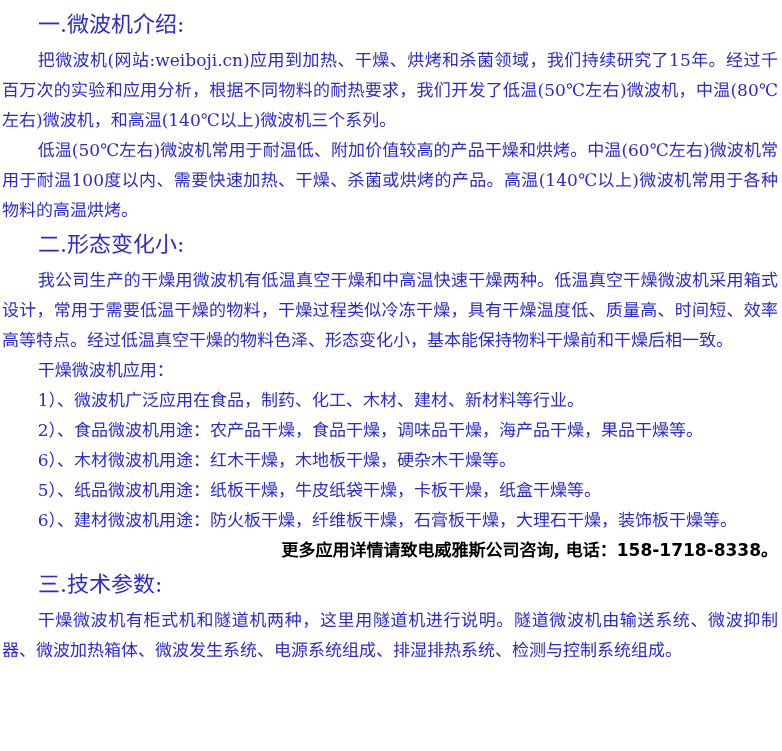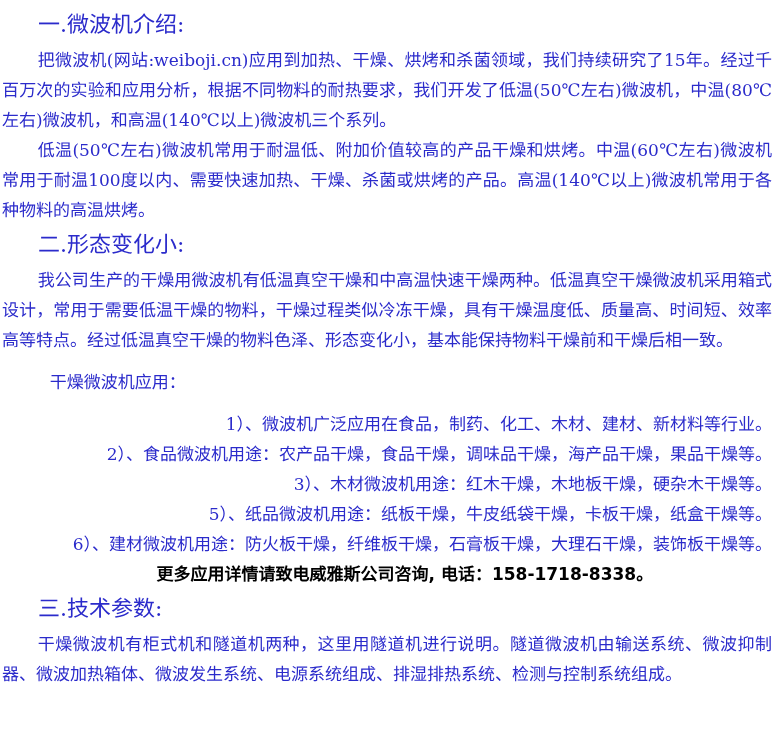--- a/index.html
+++ b/index.html
@@ -4,21 +4,21 @@
 <style>
   html, body {
     margin: 0;
     padding: 0;
     background: #ffffff;
   }
   .doc {
     width: 782px;
     height: 751px;
     box-sizing: border-box;
-    padding: 5px 10px 0 2px;
+    padding: 5px 4px 0 2px;
     overflow: hidden;
     background: #ffffff;
     font-family: "DejaVu Serif", "Liberation Serif", serif;
     font-size: 17px;
     line-height: 30px;
     color: #2b2bcb;
   }
   .section-heading {
     font-size: 22px;
     line-height: 36px;
@@ -28,38 +28,38 @@
     color: #2b2bcb;
     text-align: left;
   }
   .para {
     margin: 0;
     text-indent: 2.1em;
     text-align: justify;
     text-justify: inter-character;
   }
   .line {
-    margin: 12px;
+    margin: 0;
     text-indent: 2.1em;
     text-align: left;
   }
   .list {
     margin: 0;
     padding: 0;
   }
   .list-item {
     margin: 0;
     text-indent: 2.1em;
-    text-align: right;
+    text-align: left;
     white-space: nowrap;
   }
   .contact-line {
     margin: 0;
     text-indent: 2.1em;
-    text-align: center;
+    text-align: right;
     color: #000000;
     font-weight: bold;
     font-family: "DejaVu Sans", "Liberation Sans", sans-serif;
     font-size: 17px;
   }
 </style>
 </head>
 <body>
 
 <div class="doc">
@@ -68,21 +68,21 @@
   <p class="para">把微波机(网站:weiboji.cn)应用到加热、干燥、烘烤和杀菌领域，我们持续研究了15年。经过千百万次的实验和应用分析，根据不同物料的耐热要求，我们开发了低温(50℃左右)微波机，中温(80℃左右)微波机，和高温(140℃以上)微波机三个系列。</p>
   <p class="para">低温(50℃左右)微波机常用于耐温低、附加价值较高的产品干燥和烘烤。中温(60℃左右)微波机常用于耐温100度以内、需要快速加热、干燥、杀菌或烘烤的产品。高温(140℃以上)微波机常用于各种物料的高温烘烤。</p>
 
   <h2 class="section-heading">二.形态变化小:</h2>
   <p class="para">我公司生产的干燥用微波机有低温真空干燥和中高温快速干燥两种。低温真空干燥微波机采用箱式设计，常用于需要低温干燥的物料，干燥过程类似冷冻干燥，具有干燥温度低、质量高、时间短、效率高等特点。经过低温真空干燥的物料色泽、形态变化小，基本能保持物料干燥前和干燥后相一致。</p>
   <p class="line">干燥微波机应用：</p>
 
   <div class="list">
     <p class="list-item">1）、微波机广泛应用在食品，制药、化工、木材、建材、新材料等行业。</p>
     <p class="list-item">2）、食品微波机用途：农产品干燥，食品干燥，调味品干燥，海产品干燥，果品干燥等。</p>
-    <p class="list-item">3）、木材微波机用途：红木干燥，木地板干燥，硬杂木干燥等。</p>
+    <p class="list-item">6）、木材微波机用途：红木干燥，木地板干燥，硬杂木干燥等。</p>
     <p class="list-item">5）、纸品微波机用途：纸板干燥，牛皮纸袋干燥，卡板干燥，纸盒干燥等。</p>
     <p class="list-item">6）、建材微波机用途：防火板干燥，纤维板干燥，石膏板干燥，大理石干燥，装饰板干燥等。</p>
   </div>
 
   <p class="contact-line">更多应用详情请致电威雅斯公司咨询, 电话：158-1718-8338。</p>
 
   <h2 class="section-heading">三.技术参数:</h2>
   <p class="para">干燥微波机有柜式机和隧道机两种，这里用隧道机进行说明。隧道微波机由输送系统、微波抑制器、微波加热箱体、微波发生系统、电源系统组成、排湿排热系统、检测与控制系统组成。</p>
 
 </div>

